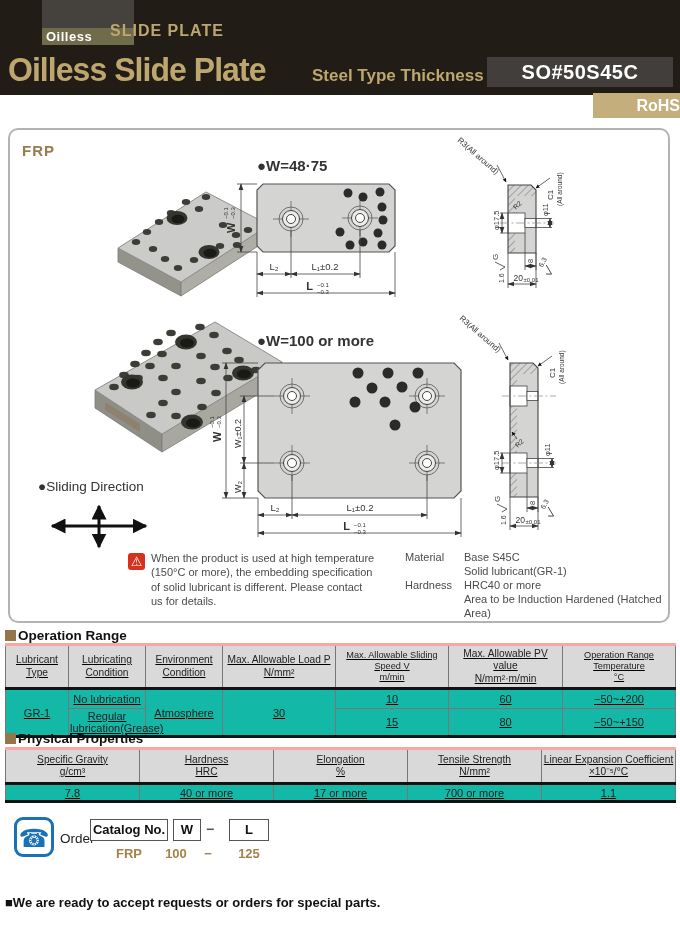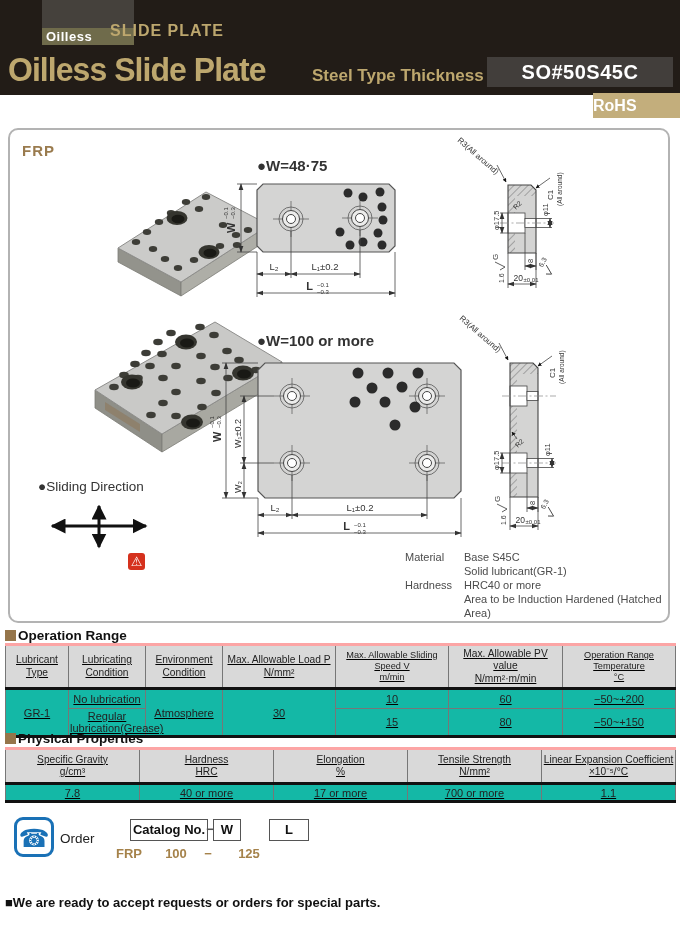--- a/index.html
+++ b/index.html
@@ -8,21 +8,21 @@
 
   
   .header { position:absolute; left:0; top:0; width:680px; height:95px; background:#221c17; }
   .logo-box { position:absolute; left:8px; top:0; width:92px; height:45px; background:#45413c;margin-left:34px; }
   .logo-strip { position:absolute; left:0; bottom:0; width:92px; height:17px; background:#6f6b4b; }
   .logo-text { position:absolute; left:4px; top:1px; color:#fff; font-size:13px; font-weight:bold; letter-spacing:0.5px; }
   .series-label { position:absolute; left:110px; top:22px; color:#bda76e; font-size:16px; font-weight:bold; letter-spacing:1px; }
   .page-title { position:absolute; left:8px; top:50px; color:#bda76e; font-size:34px; font-weight:bold; letter-spacing:-1px; transform:scaleX(0.94); transform-origin:left; white-space:nowrap; }
   .page-subtitle { position:absolute; left:312px; top:66px; color:#bda76e; font-size:17px; font-weight:bold; }
   .part-badge { position:absolute; left:487px; top:57px; width:186px; height:30px; background:#423e3b; color:#fff; font-size:20px; font-weight:bold; text-align:center; line-height:30px; letter-spacing:0.5px; }
-  .rohs-badge { position:absolute; left:593px; top:93px; width:87px; height:25px; background:#c3ae7c; color:#fff; font-size:16px; font-weight:bold; text-align:left; line-height:25px; }
+  .rohs-badge { position:absolute; left:593px; top:93px; width:87px; height:25px; background:#c3ae7c; color:#fff; font-size:16px; font-weight:bold; text-align:right; line-height:25px; }
 
   
   .panel { position:absolute; left:8px; top:128px; width:662px; height:495px; border:2px solid #b3b3b3; border-radius:10px; background:#fff; }
   .frp-label { position:absolute; left:12px; top:12px; color:#9a7b4e; font-size:15px; font-weight:bold; letter-spacing:1px; }
   svg.draw { position:absolute; left:0; top:0; width:658px; height:491px; font-family:"Liberation Sans", sans-serif; }
   text { fill:#333; }
 
   .warn-icon { position:absolute; left:118px; top:423px; width:17px; height:17px; background:#d5311d; border-radius:3px; color:#fff; font-size:13px; line-height:17px; text-align:center; }
   .warn-text { position:absolute; left:141px; top:421px; width:225px; font-size:11px; line-height:1.3; color:#4c4c4c; }
   .material-block { position:absolute; left:395px; top:421px; width:268px; font-size:11px; line-height:1.27; color:#4c4c4c; }
@@ -43,21 +43,21 @@
   td.tiny { font-size:8.2px; }
   #op-table { top:643px; }
   #op-table thead th { height:34px; }
   #ph-table { top:747px; }
   #ph-table thead th { height:35px; }
   #ph-table td { height:18px; }
 
   
   .phone-box { position:absolute; left:14px; top:817px; width:40px; height:40px; border:3px solid #1a71b6; border-radius:9px; color:#1a71b6; font-size:25px; line-height:36px; text-align:center; background:#fff; }
   .order-label { position:absolute; left:60px; top:831px; font-size:13.5px; color:#222; }
-  .ord-box { position:absolute; top:819px; height:22px; border:1.5px solid #555; background:#fff; font-size:13px; font-weight:bold; text-align:center; line-height:20px; color:#111;margin-left:40px; }
+  .ord-box { position:absolute; top:819px; height:22px; border:1.5px solid #555; background:#fff; font-size:13px; font-weight:bold; text-align:center; line-height:20px; color:#111; }
   .ord-dash { position:absolute; top:821px; font-size:14px; color:#555; font-weight:bold; }
   .ord-ex { position:absolute; top:846px; font-size:13px; font-weight:bold; color:#a5824a; text-align:center; }
 
   .footer-note { position:absolute; left:5px; top:895px; font-size:13px; font-weight:bold; color:#111; }
 </style>
 </head>
 <body>
 
 <div class="header">
   <div class="logo-box">
@@ -408,20 +408,21 @@
     <g>
       <text x="28" y="361" font-size="13.5" fill="#111">●Sliding Direction</text>
       <g stroke="#111" stroke-width="3">
         <line x1="42" y1="396" x2="136" y2="396" marker-start="url(#arrB)" marker-end="url(#arrB)"></line>
         <line x1="89" y1="376" x2="89" y2="417" marker-start="url(#arrB)" marker-end="url(#arrB)"></line>
       </g>
     </g>
   </svg>
 
   <div class="warn-icon">⚠</div>
+  <div class="warn-text">When the product is used at high temperature (150°C or more), the embedding specification of solid lubricant is different. Please contact us for details.</div>
 
   <div class="material-block">
     <div class="mat-row">
       <span class="mat-label">Material</span>
       <span class="mat-val">Base  S45C</span>
     </div>
     <div class="mat-row">
       <span class="mat-label"></span>
       <span class="mat-val">Solid lubricant(GR-1)</span>
     </div>

